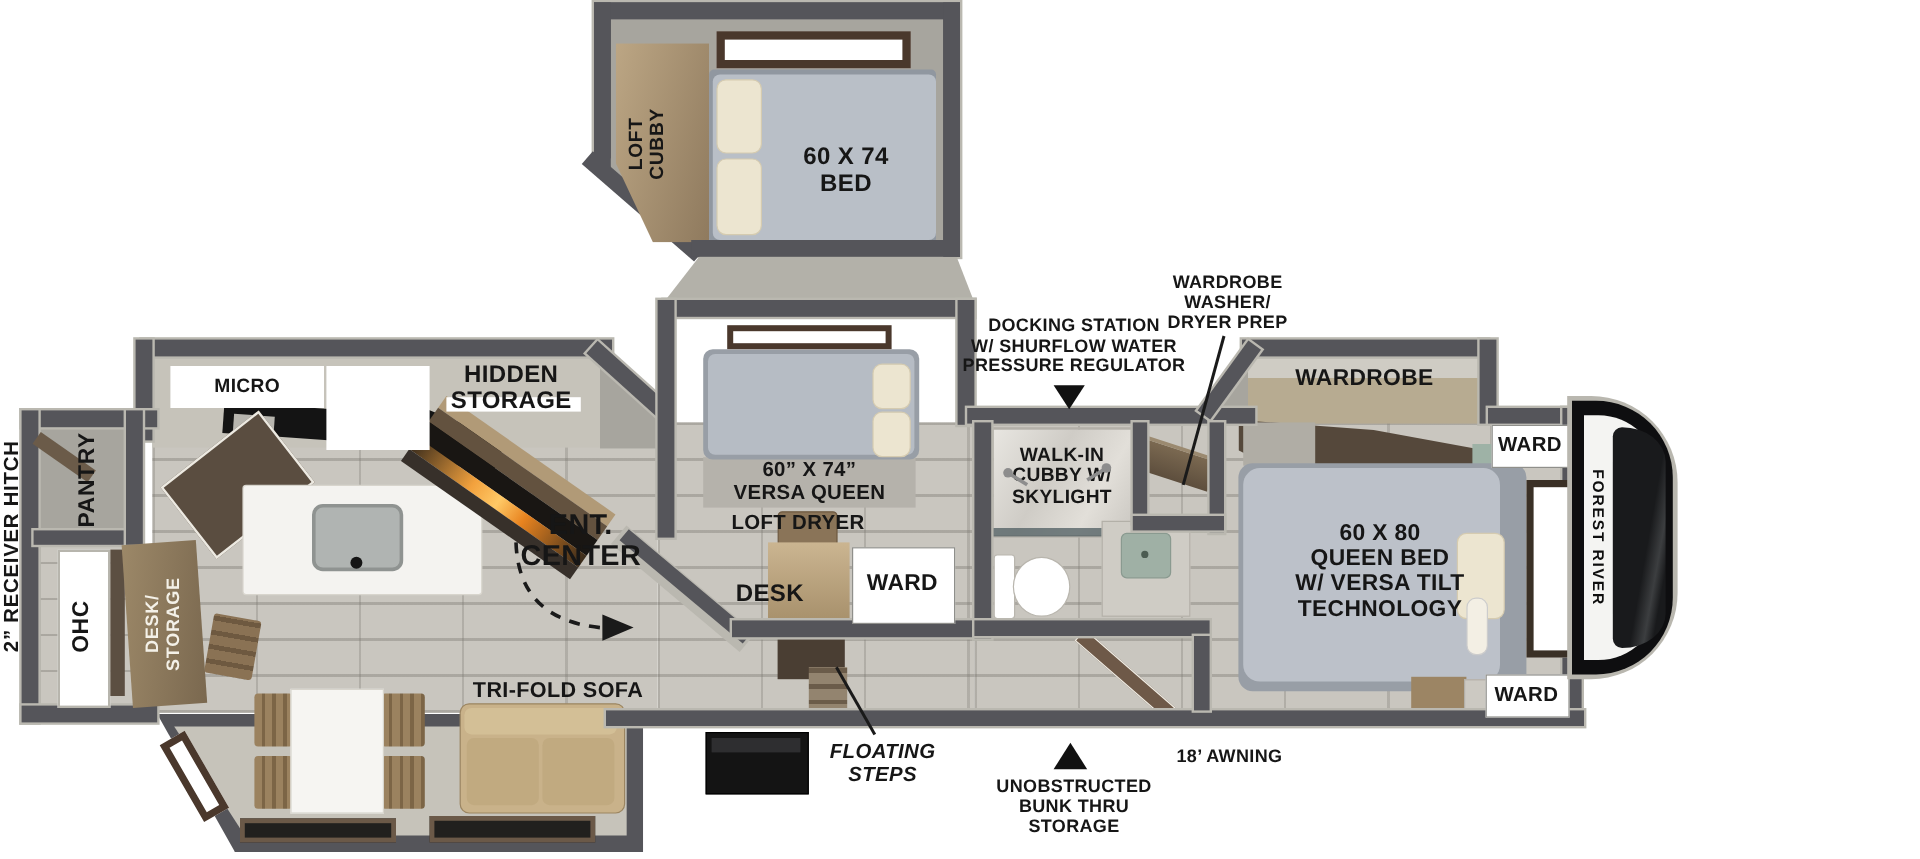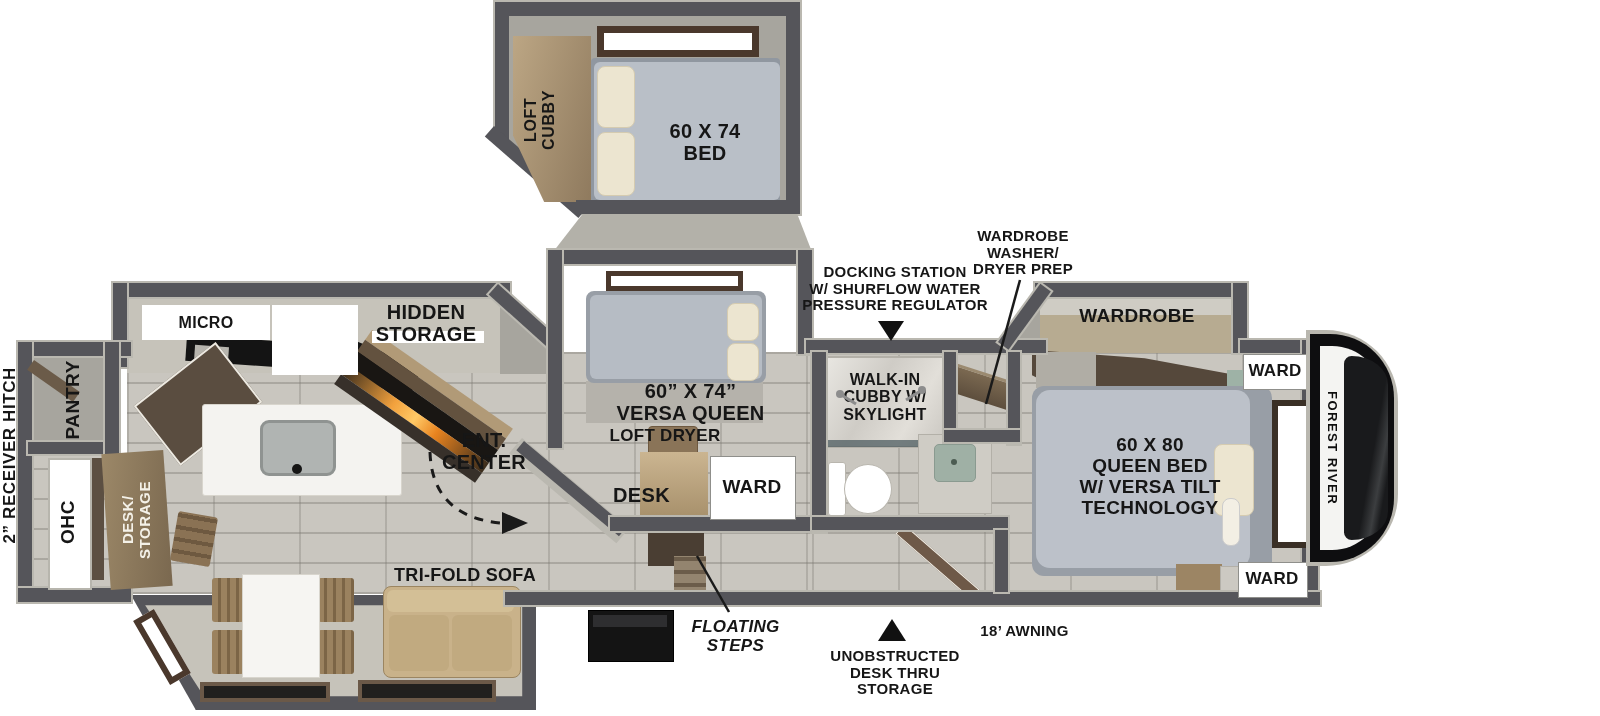--- a/index.html
+++ b/index.html
@@ -186,26 +186,26 @@
     </div>
   <div class="vwrap" style="left:0px;top:348px;width:20px;height:214px;">
       <span class="v" style="font-size:17px;">2” RECEIVER HITCH</span>
     </div>
   <div class="vwrap" style="left:519px;top:55px;width:42px;height:130px;">
       <span class="v" style="font-size:16px;">LOFT
 CUBBY</span>
     </div>
   <div class="lbl" style="left:640px;top:116px;width:130px;height:52px;font-size:20px;">60 X 74
 BED</div>
-  <div class="lbl" style="left:586px;top:379px;width:177px;height:46px;font-size:20px;margin-left:16px;">60” X 74”
+  <div class="lbl" style="left:586px;top:379px;width:177px;height:46px;font-size:17px;">60” X 74”
 VERSA QUEEN</div>
   <div class="lbl" style="left:590px;top:426px;width:150px;height:20px;font-size:17px;">LOFT DRYER</div>
   <div class="lbl" style="left:584px;top:482px;width:115px;height:26px;font-size:20px;">DESK</div>
   <div class="lbl" style="left:710px;top:456px;width:84px;height:62px;font-size:19px;">WARD</div>
-  <div class="lbl" style="left:428px;top:428px;width:112px;height:46px;font-size:20px;">ENT.
+  <div class="lbl" style="left:428px;top:428px;width:112px;height:46px;font-size:24px;">ENT.
 CENTER</div>
   <div class="lbl" style="left:828px;top:360px;width:114px;height:74px;font-size:16px;">WALK-IN
 CUBBY W/
 SKYLIGHT</div>
   <div class="lbl" style="left:1048px;top:304px;width:178px;height:24px;font-size:19px;">WARDROBE</div>
   <div class="lbl" style="left:1243px;top:354px;width:64px;height:34px;font-size:17px;">WARD</div>
   <div class="lbl" style="left:1238px;top:562px;width:68px;height:34px;font-size:17px;">WARD</div>
   <div class="lbl" style="left:1055px;top:433px;width:190px;height:88px;font-size:19px;">60 X 80
 QUEEN BED
 W/ VERSA TILT
@@ -216,21 +216,21 @@
     </div>
   <div class="lbl" style="left:800px;top:258px;width:190px;height:62px;font-size:15px;">DOCKING STATION
 W/ SHURFLOW WATER
 PRESSURE REGULATOR</div>
   <div class="lbl" style="left:958px;top:226px;width:130px;height:54px;font-size:15px;">WARDROBE
 WASHER/
 DRYER PREP</div>
   <div class="lbl" style="left:663px;top:614px;width:145px;height:46px;font-size:17px;font-style:italic;">FLOATING
 STEPS</div>
   <div class="lbl" style="left:810px;top:644px;width:170px;height:58px;font-size:15px;">UNOBSTRUCTED
-DESK THRU
+BUNK THRU
 STORAGE</div>
   <div class="lbl" style="left:962px;top:620px;width:125px;height:22px;font-size:15px;">18’ AWNING</div>
 
   <svg class="overlay" width="1600" height="716" viewBox="0 0 1600 716">
     <path d="M430,452 Q432,516 500,523" fill="none" stroke="#1a1a1a" stroke-width="3" stroke-dasharray="9 8"></path>
     <polygon points="502,512 528,523 502,534" fill="#1a1a1a"></polygon>
     <line x1="697" y1="556" x2="729" y2="612" stroke="#1a1a1a" stroke-width="2.5"></line>
     <line x1="1020" y1="280" x2="986" y2="404" stroke="#1a1a1a" stroke-width="2.5"></line>
     <polygon points="878,321 904,321 891,341" fill="#111"></polygon>
     <polygon points="878,641 906,641 892,619" fill="#111"></polygon>

